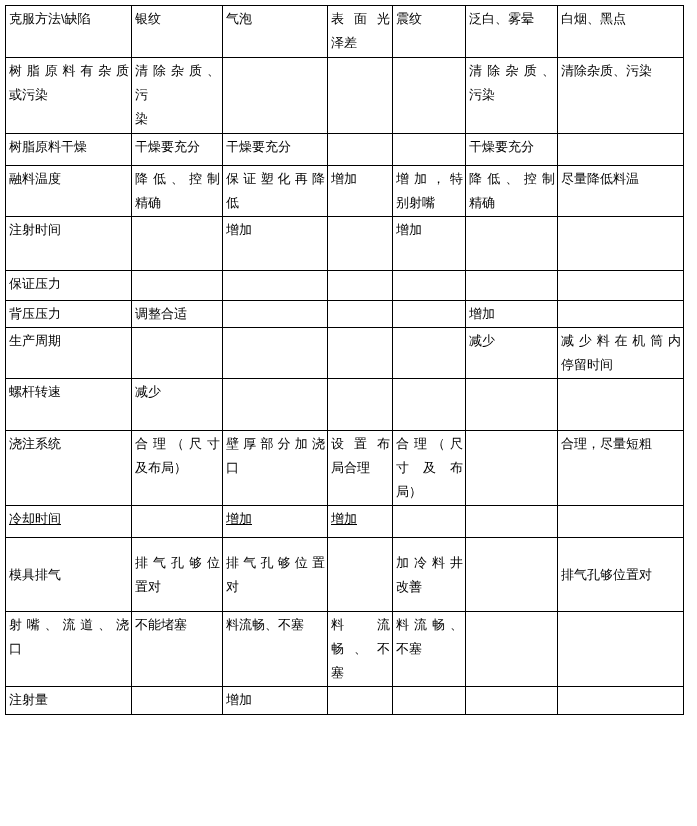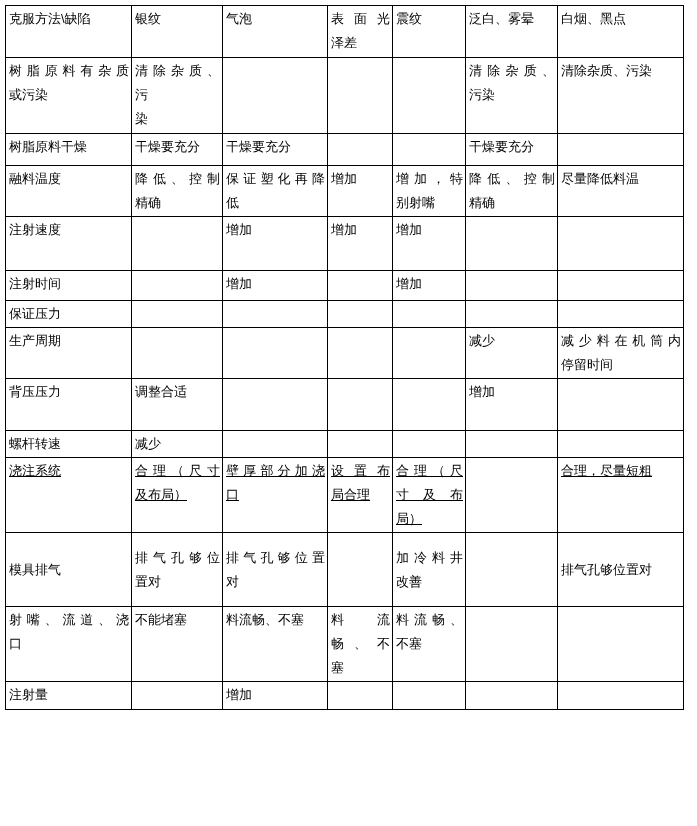--- a/index.html
+++ b/index.html
@@ -172,43 +172,20 @@
           <td>
             <span class="cl j">降低、控制</span>
             <span class="cl">精确</span>
           </td>
           <td>
             <span class="cl">尽量降低料温</span>
           </td>
         </tr>
         <tr>
           <td>
-            <span class="cl">注射速度</span>
-          </td>
-          <td>
-            <span class="cl"></span>
-          </td>
-          <td>
-            <span class="cl">增加</span>
-          </td>
-          <td>
-            <span class="cl">增加</span>
-          </td>
-          <td>
-            <span class="cl">增加</span>
-          </td>
-          <td>
-            <span class="cl"></span>
-          </td>
-          <td>
-            <span class="cl"></span>
-          </td>
-        </tr>
-        <tr>
-          <td>
             <span class="cl">注射时间</span>
           </td>
           <td>
             <span class="cl"></span>
           </td>
           <td>
             <span class="cl">增加</span>
           </td>
           <td>
             <span class="cl"></span>
@@ -234,20 +211,43 @@
             <span class="cl"></span>
           </td>
           <td>
             <span class="cl"></span>
           </td>
           <td>
             <span class="cl"></span>
           </td>
           <td>
             <span class="cl"></span>
+          </td>
+          <td>
+            <span class="cl"></span>
+          </td>
+        </tr>
+        <tr>
+          <td>
+            <span class="cl">背压压力</span>
+          </td>
+          <td>
+            <span class="cl">调整合适</span>
+          </td>
+          <td>
+            <span class="cl"></span>
+          </td>
+          <td>
+            <span class="cl"></span>
+          </td>
+          <td>
+            <span class="cl"></span>
+          </td>
+          <td>
+            <span class="cl">增加</span>
           </td>
           <td>
             <span class="cl"></span>
           </td>
         </tr>
         <tr>
           <td>
             <span class="cl">生产周期</span>
           </td>
           <td>
@@ -261,43 +261,20 @@
           </td>
           <td>
             <span class="cl"></span>
           </td>
           <td>
             <span class="cl">减少</span>
           </td>
           <td>
             <span class="cl j">减少料在机筒内</span>
             <span class="cl">停留时间</span>
-          </td>
-        </tr>
-        <tr>
-          <td>
-            <span class="cl">背压压力</span>
-          </td>
-          <td>
-            <span class="cl">调整合适</span>
-          </td>
-          <td>
-            <span class="cl"></span>
-          </td>
-          <td>
-            <span class="cl"></span>
-          </td>
-          <td>
-            <span class="cl"></span>
-          </td>
-          <td>
-            <span class="cl">增加</span>
-          </td>
-          <td>
-            <span class="cl"></span>
           </td>
         </tr>
         <tr>
           <td>
             <span class="cl">螺杆转速</span>
           </td>
           <td>
             <span class="cl">减少</span>
           </td>
           <td>
@@ -335,20 +312,43 @@
           <td>
             <span class="cl j">合理（尺</span>
             <span class="cl j">寸及布</span>
             <span class="cl">局）</span>
           </td>
           <td>
             <span class="cl"></span>
           </td>
           <td>
             <span class="cl">合理，尽量短粗</span>
+          </td>
+        </tr>
+        <tr>
+          <td>
+            <span class="cl">冷却时间</span>
+          </td>
+          <td>
+            <span class="cl"></span>
+          </td>
+          <td>
+            <span class="cl">增加</span>
+          </td>
+          <td>
+            <span class="cl">增加</span>
+          </td>
+          <td>
+            <span class="cl"></span>
+          </td>
+          <td>
+            <span class="cl"></span>
+          </td>
+          <td>
+            <span class="cl"></span>
           </td>
         </tr>
         <tr>
           <td>
             <span class="cl">模具排气</span>
           </td>
           <td>
             <span class="cl j">排气孔够位</span>
             <span class="cl">置对</span>
           </td>

